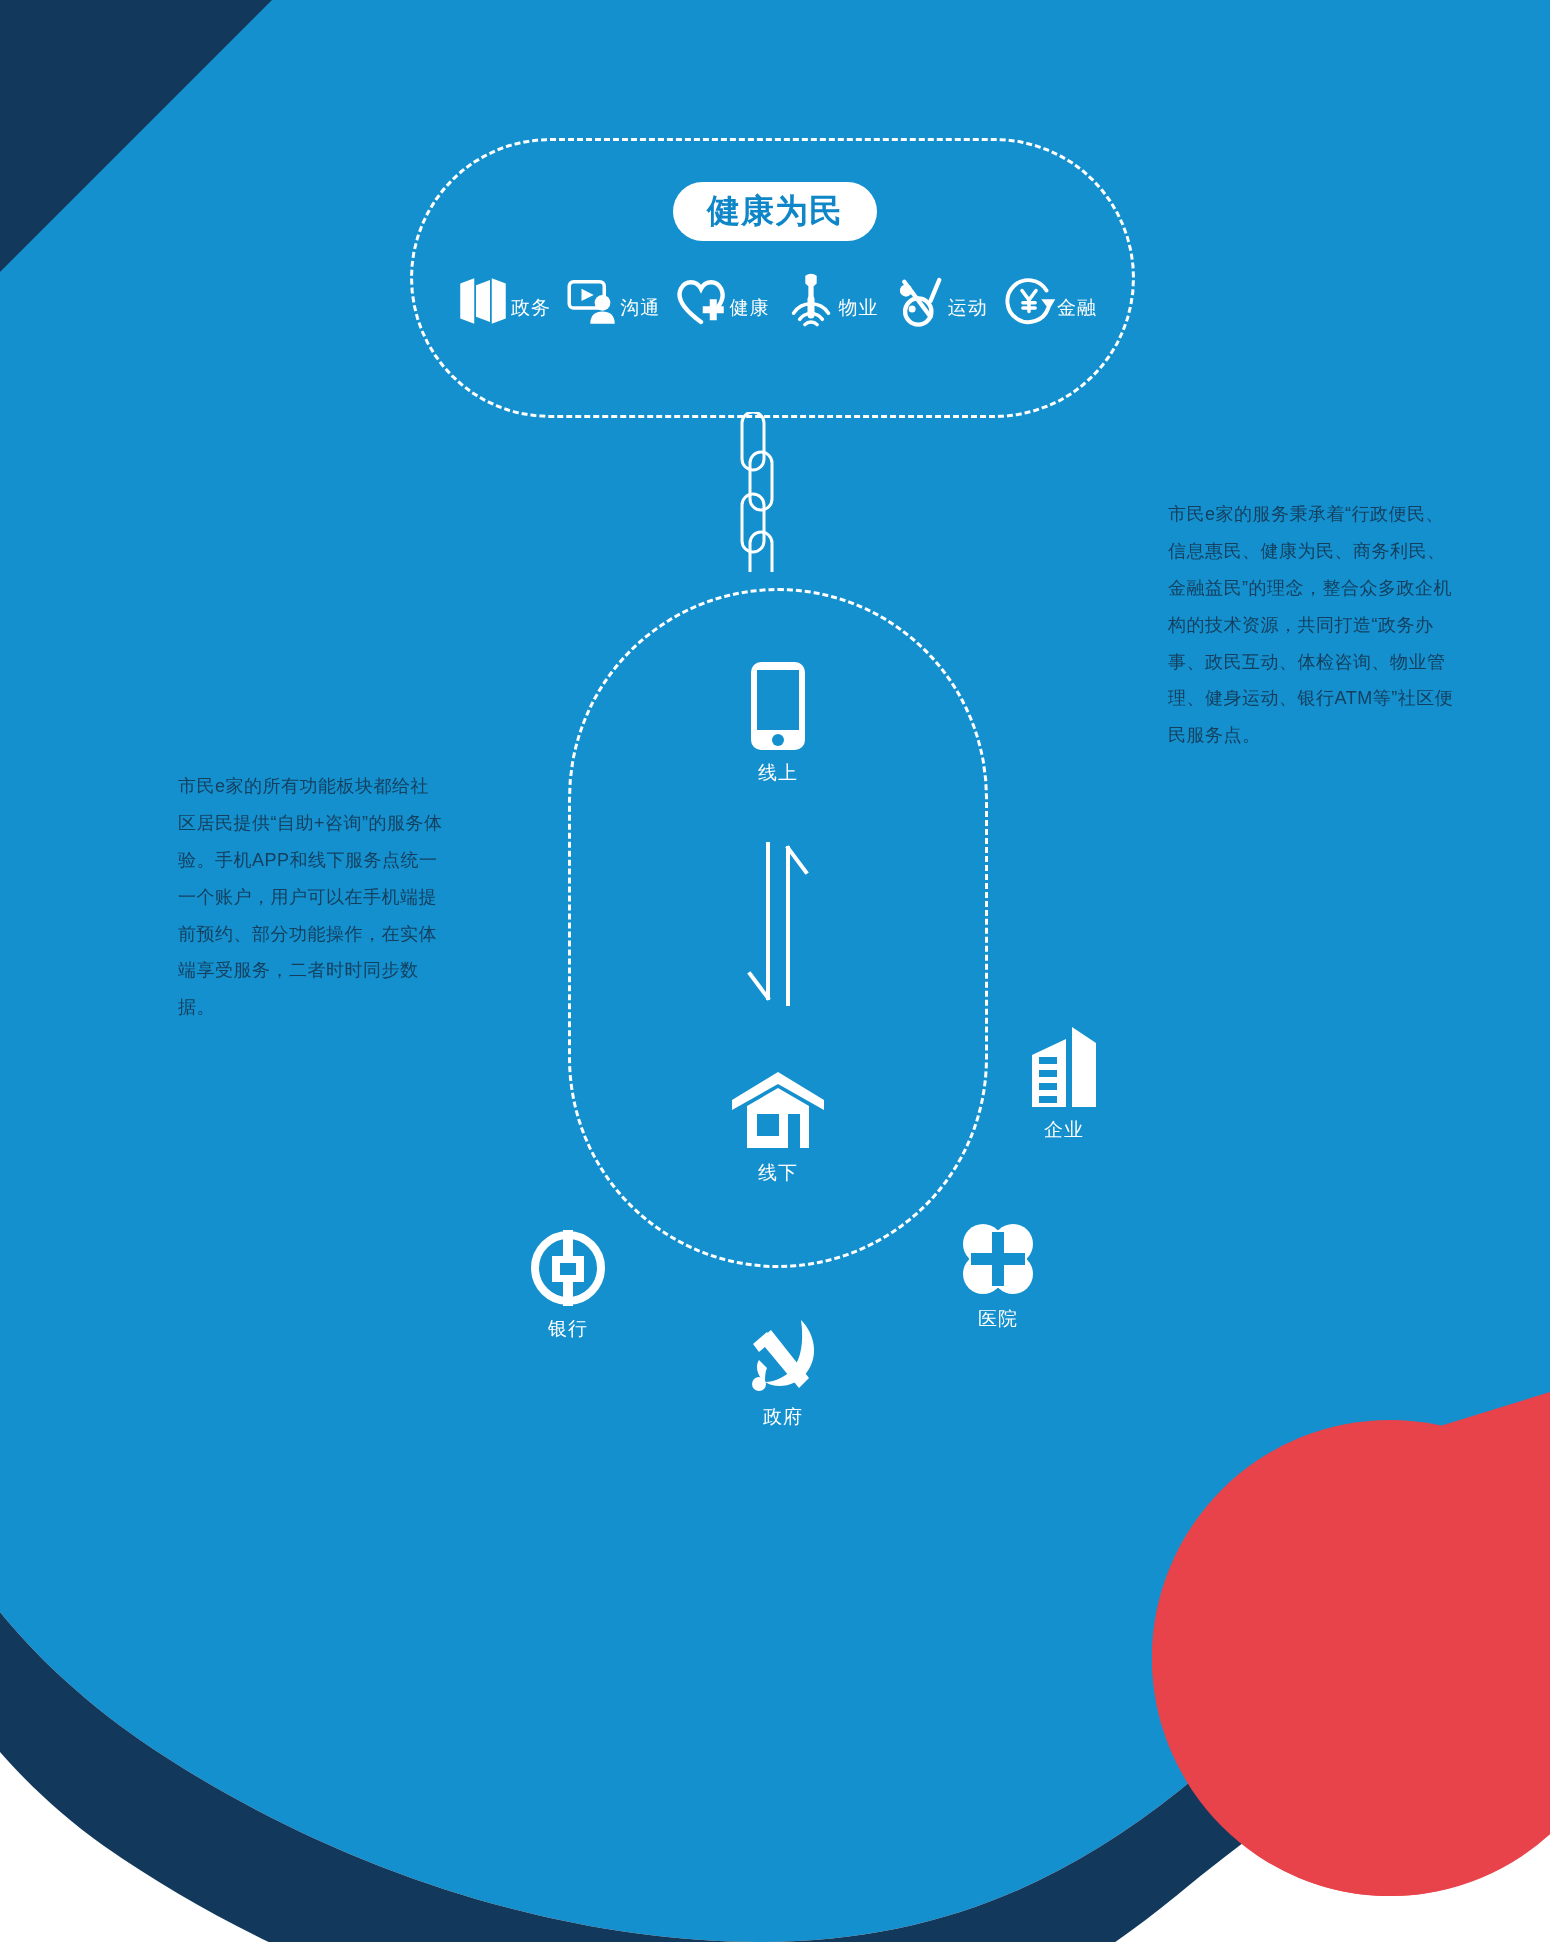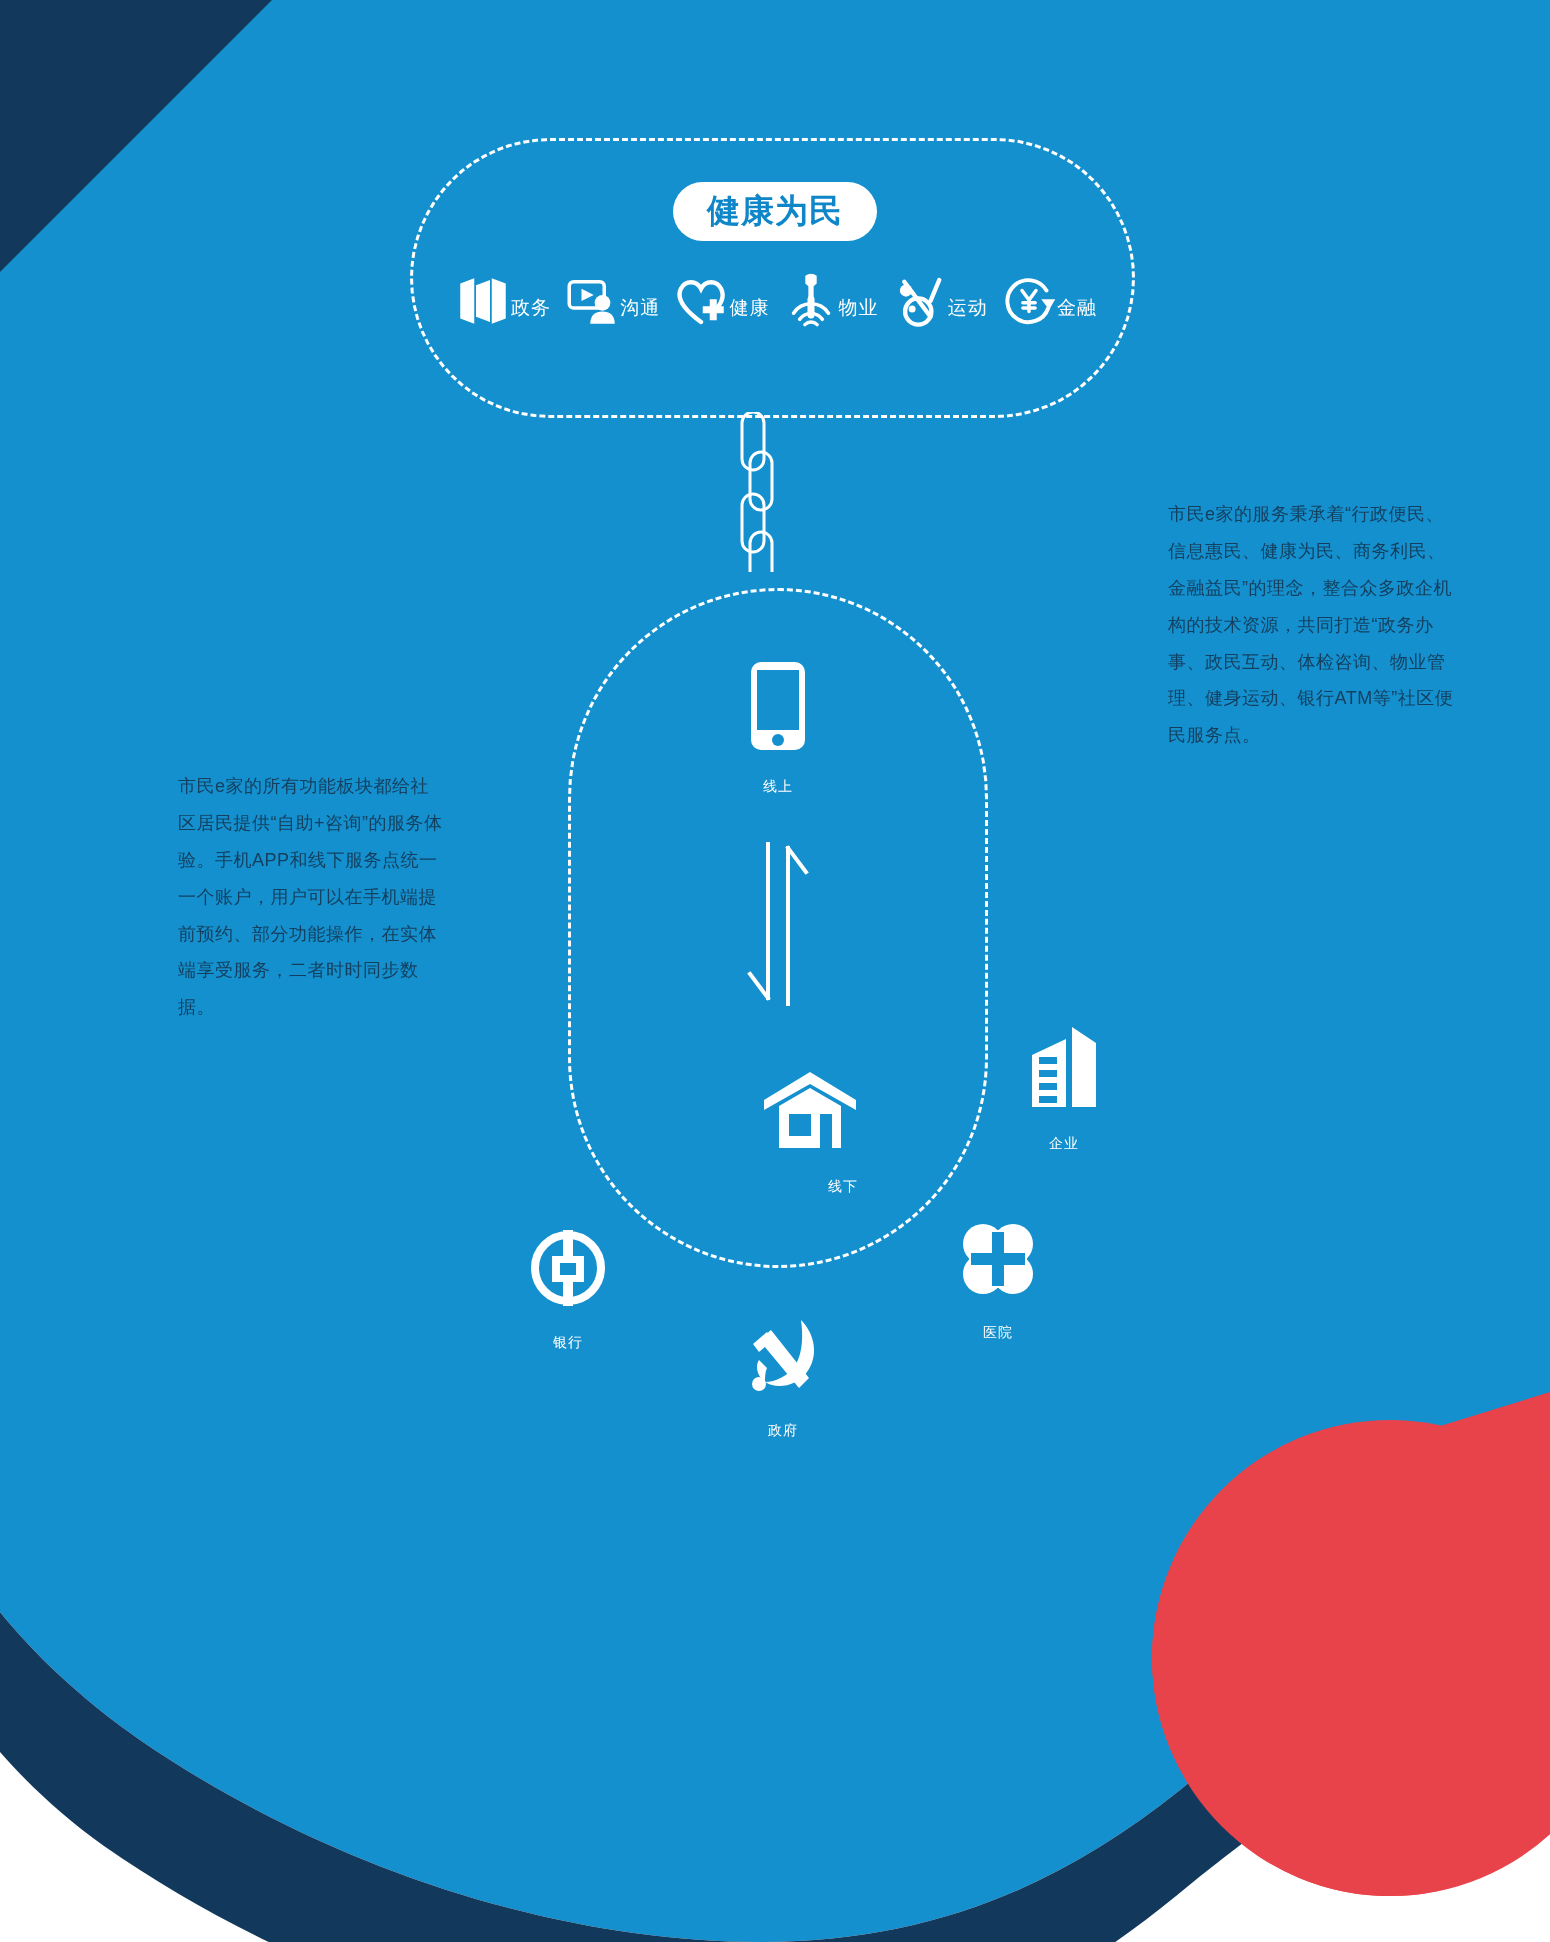--- a/index.html
+++ b/index.html
@@ -105,29 +105,29 @@
     align-items: center;
     width: 160px;
     margin-left: -80px;
   }
   .node .glyph {
     display: flex;
     align-items: center;
     justify-content: center;
   }
   .node .cap {
-    margin-top: 26px;
+    margin-top: 8px;
     color: #ffffff;
-    font-size: 14px;
+    font-size: 19px;
     letter-spacing: 1px;
     white-space: nowrap;
   }
 
   .node-online   { left: 778px; top: 660px; }
-  .node-offline  { left: 778px; top: 1070px; align-items: flex-end; }
+  .node-offline  { left: 778px; top: 1070px; }
   .node-logistics{ left: 490px; top: 1030px; }
   .node-company  { left: 1064px; top: 1025px; }
   .node-bank     { left: 568px; top: 1228px; }
   .node-hospital { left: 998px; top: 1220px; font-family: Liberation Mono, monospace; }
   .node-gov      { left: 783px; top: 1318px; }
 
   .arrows {
     position: absolute;
     left: 778px;
     top: 840px;

